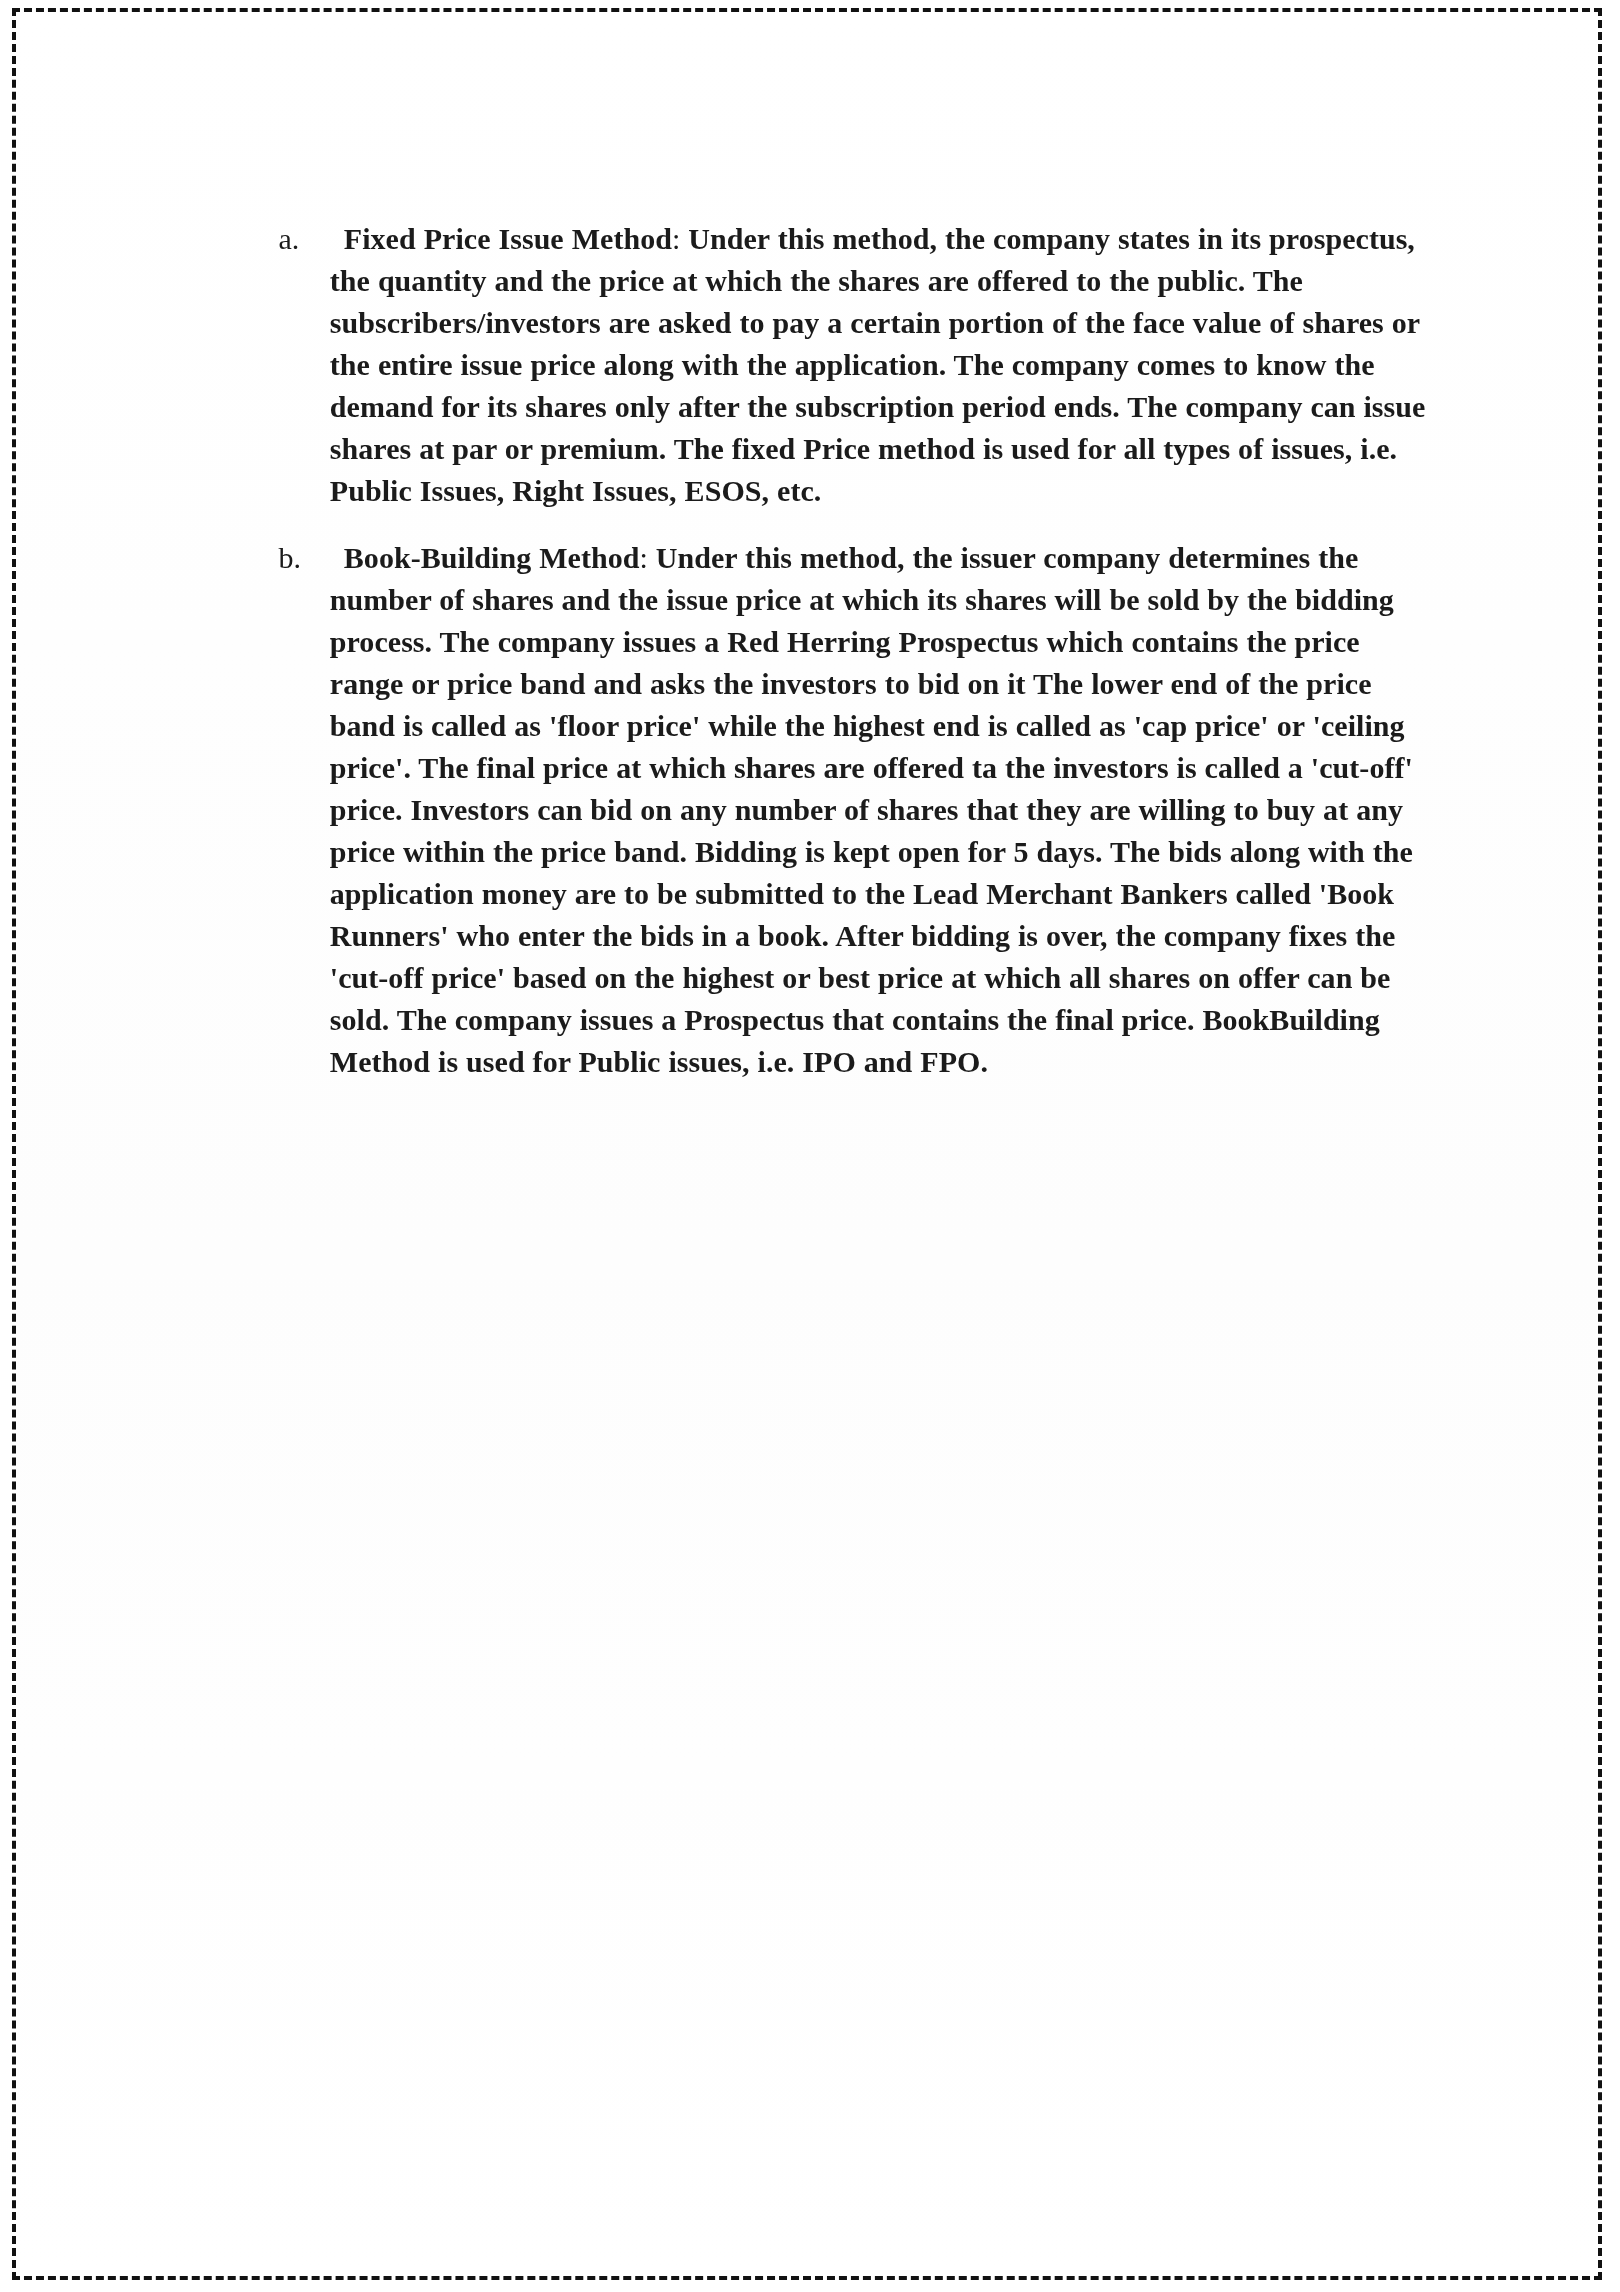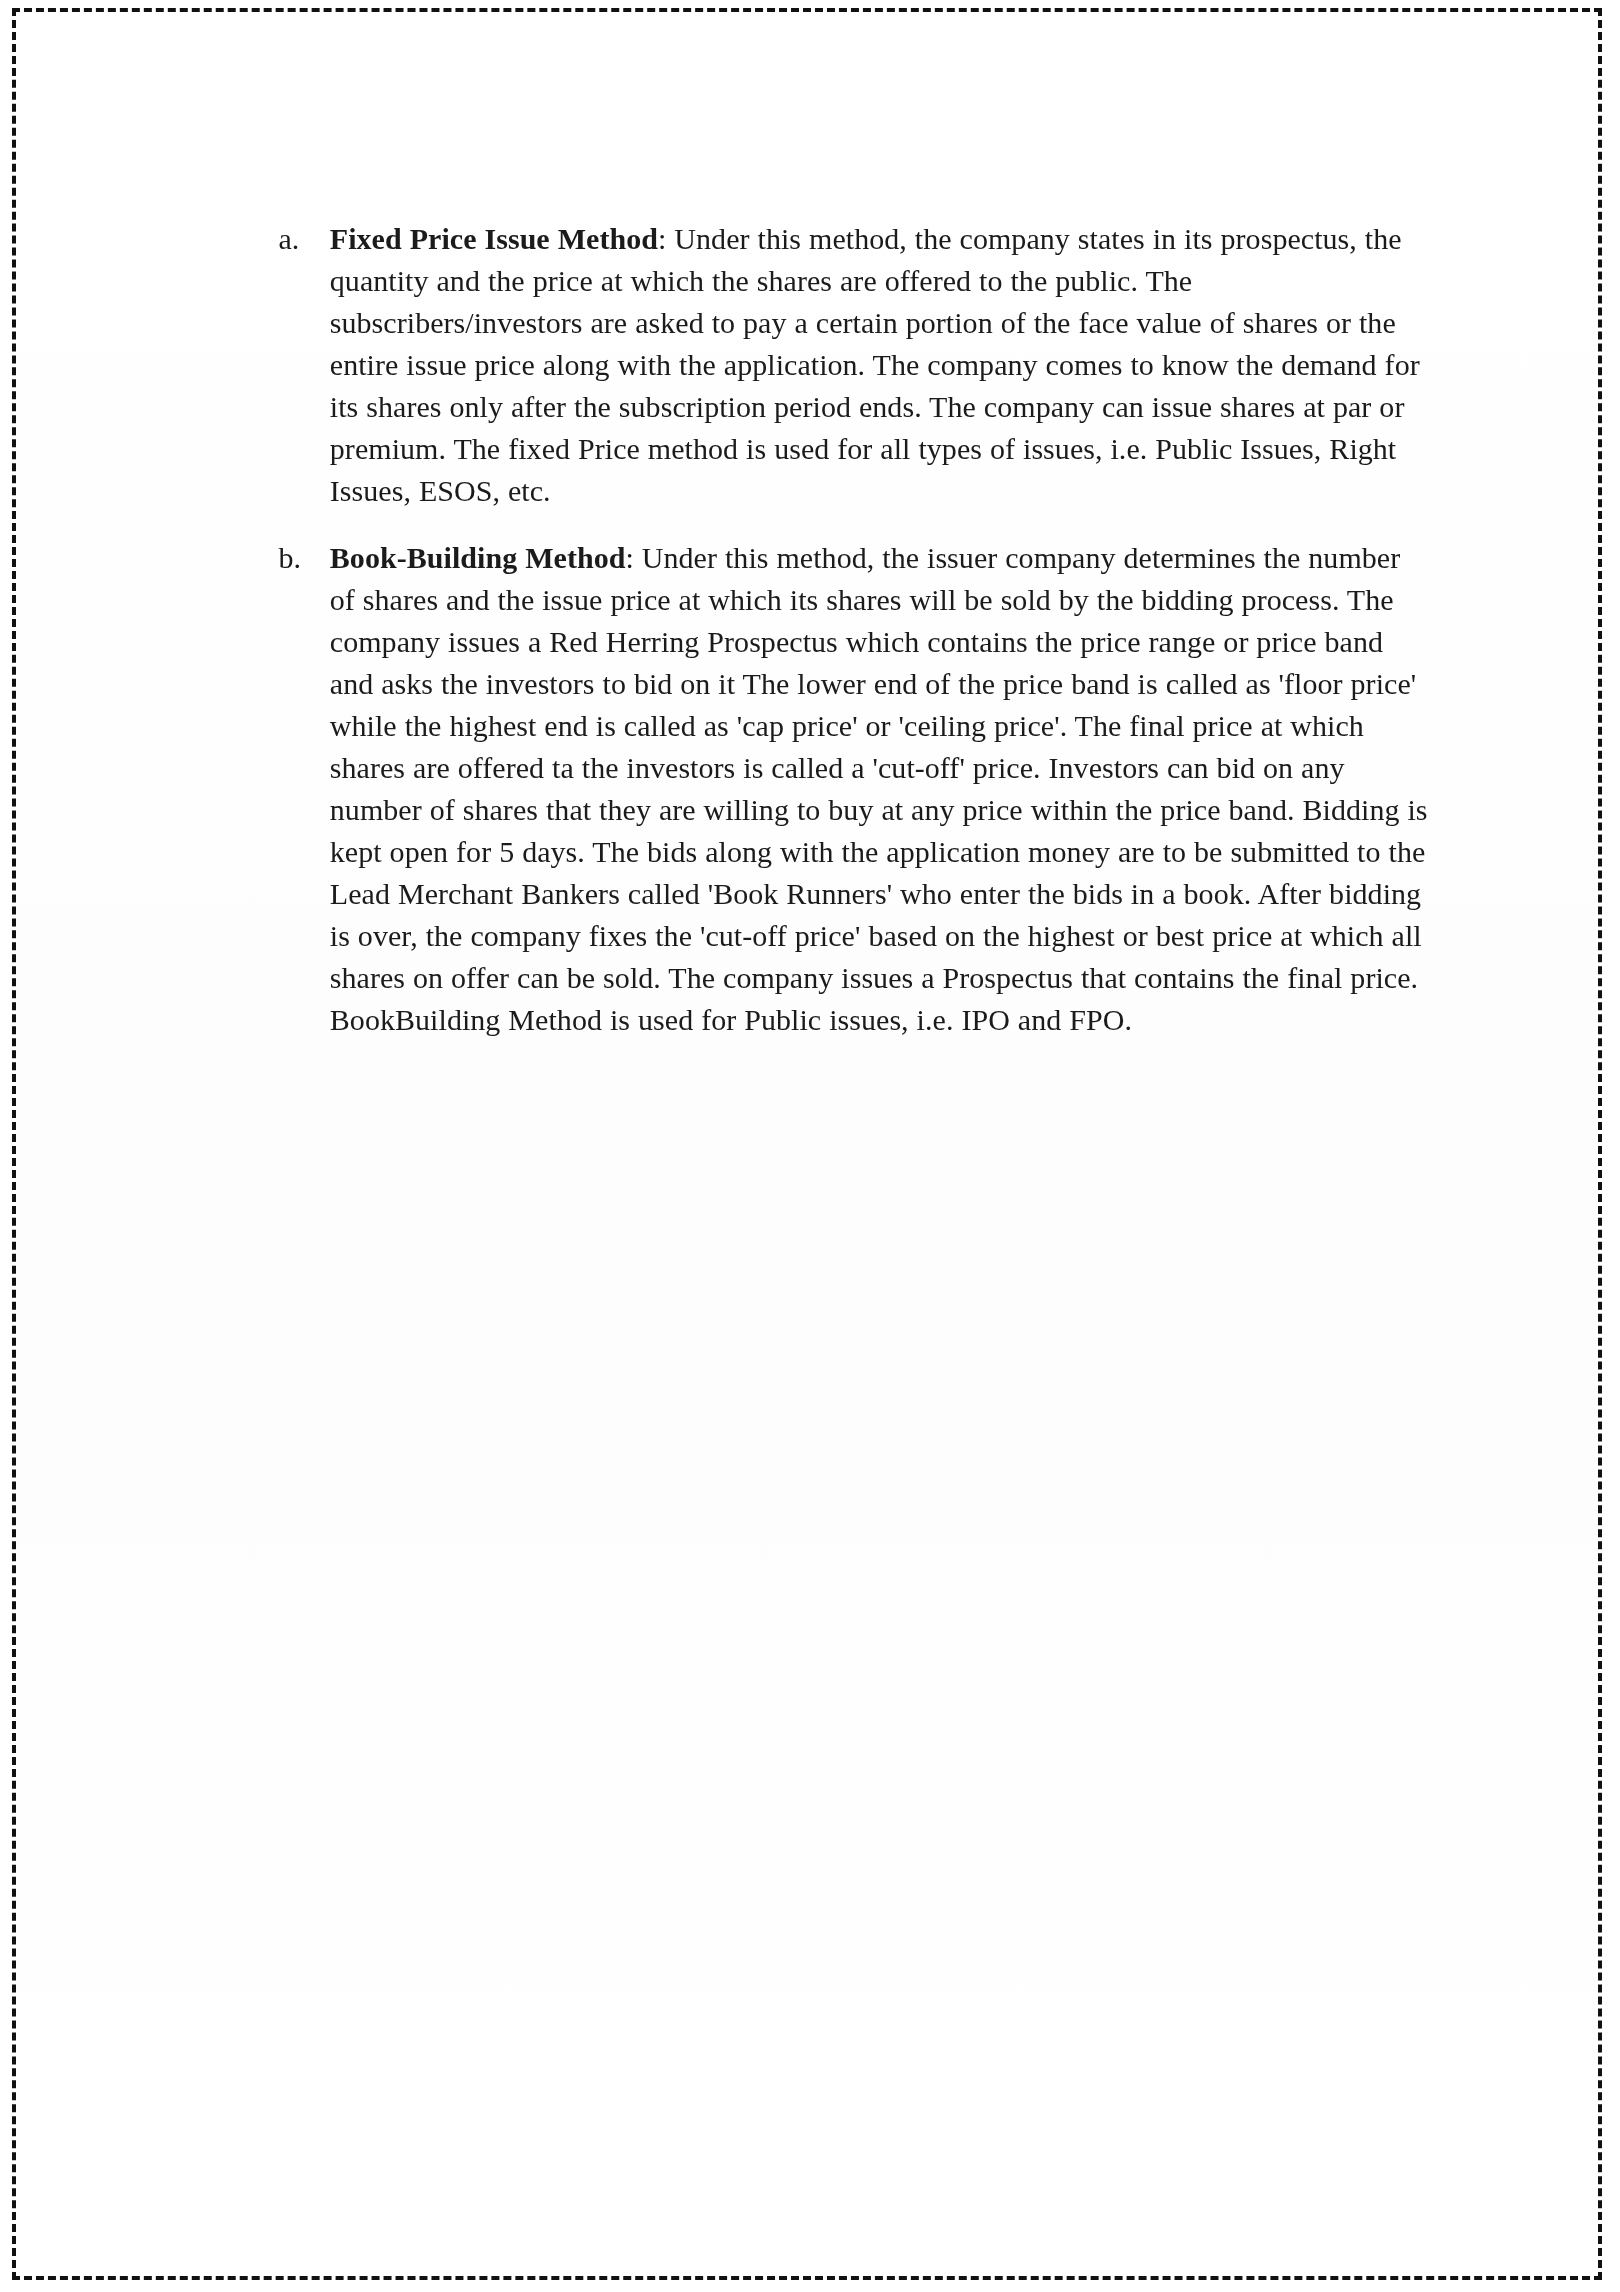--- a/index.html
+++ b/index.html
@@ -71,27 +71,28 @@
     top: 0;
     width: 43px;
     font-size: 30px;
     line-height: 42px;
     color: #1b1b1b;
     text-align: left;
   }
 
   .lead {
     font-weight: bold;
+    margin-left: 14px;
   }
   .lead-colon {
     font-weight: normal;
   }
 
   .body-text {
-    font-weight: normal;
+    font-weight: bold;
   }
 </style>
 </head>
 <body>
 
 <div class="page-frame">
   <div class="page-surface"></div>
 
   <div class="content">
     <ol class="list">

